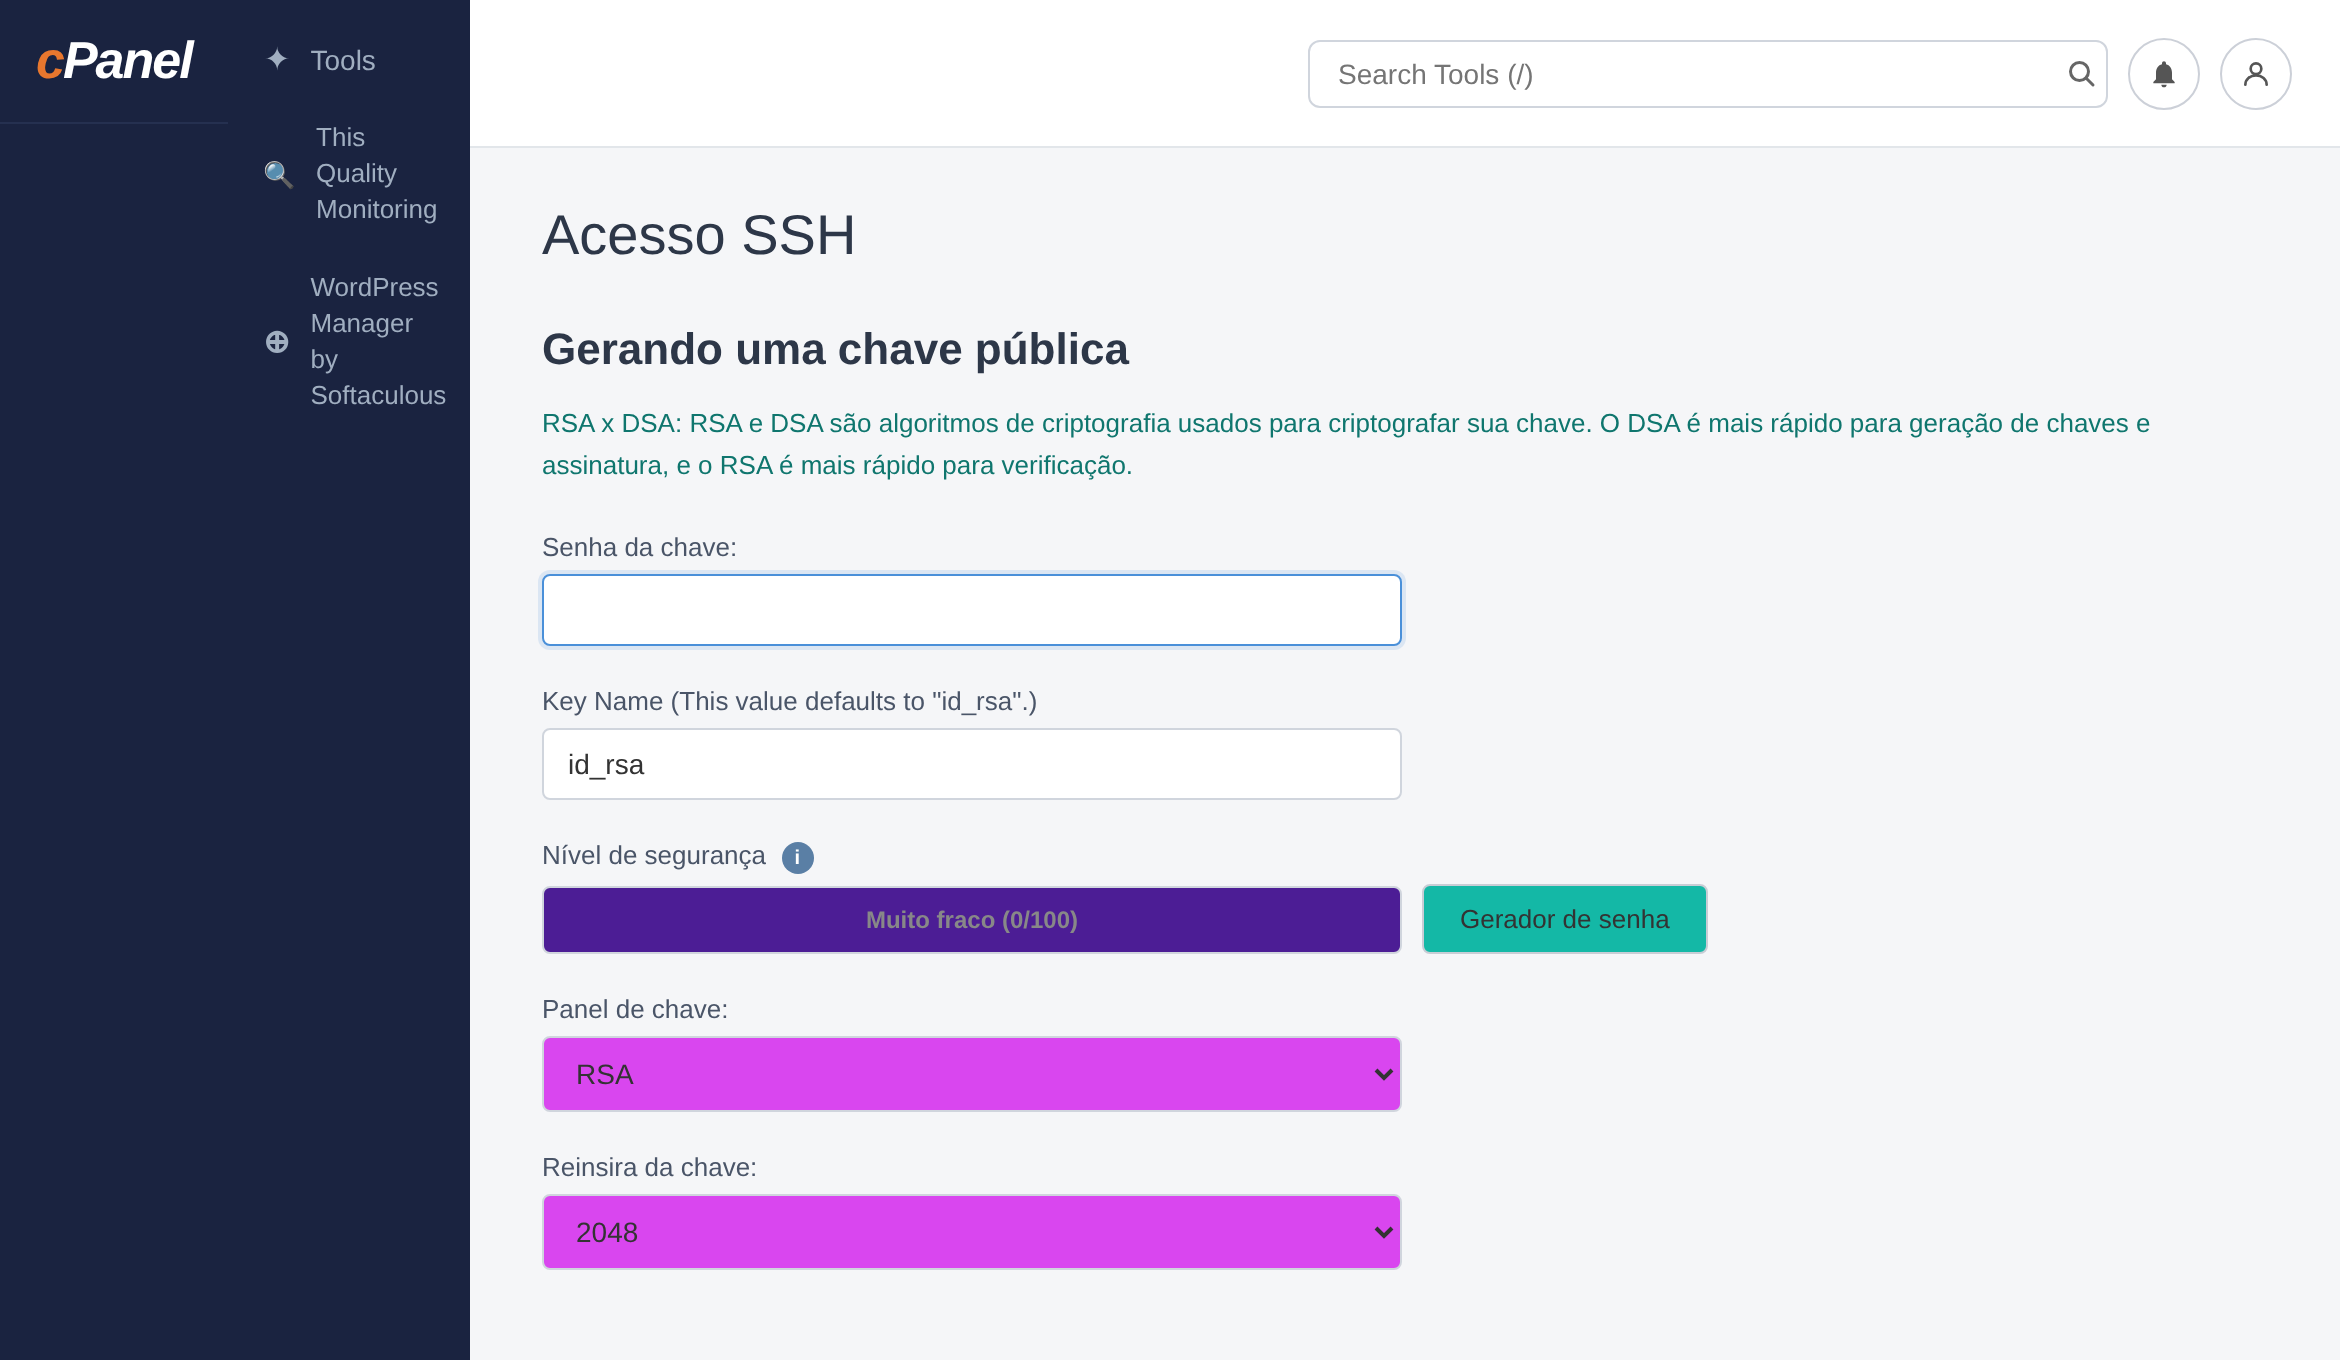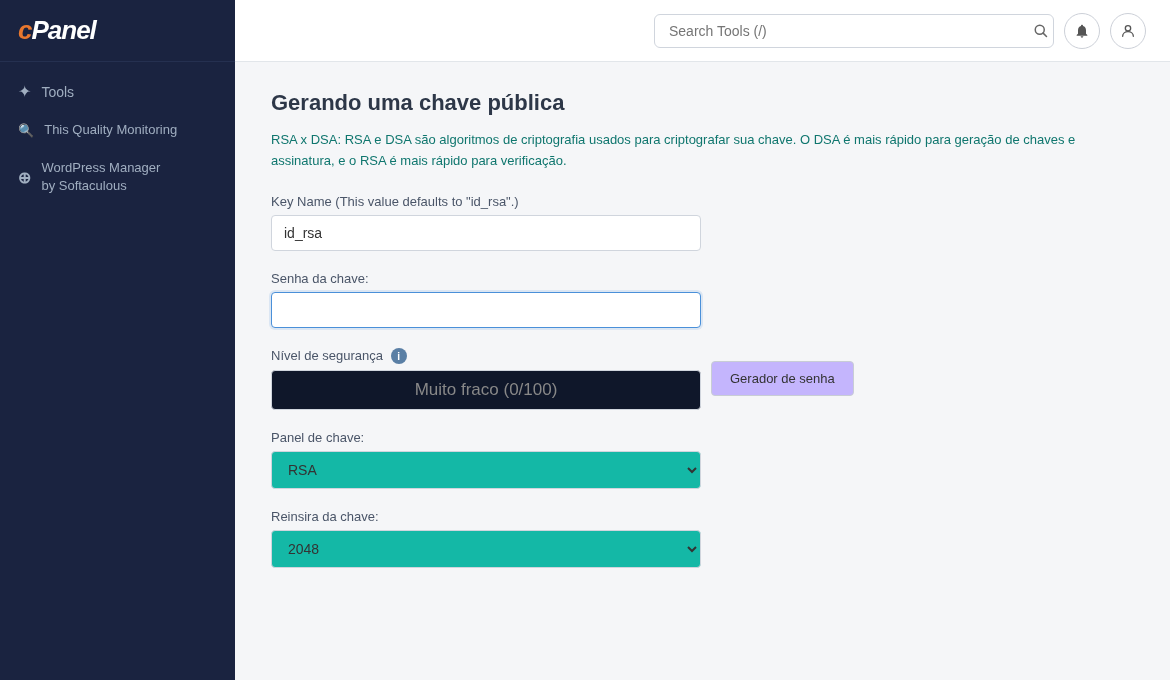--- a/index.html
+++ b/index.html
@@ -4,21 +4,21 @@
   <style>
     * { box-sizing: border-box; margin: 0; padding: 0; }
     body { font-family: -apple-system, BlinkMacSystemFont, 'Segoe UI', sans-serif; display: flex; height: 680px; width: 1170px; overflow: hidden; background: #f0f2f5; }
 
     
     #sidebar {
       width: 235px;
       background: #1a2340;
       color: #cdd5e0;
       display: flex;
-      flex-direction: column;
+      flex-direction: row;
       flex-shrink: 0;
       height: 680px;
     }
     #sidebar .logo-area {
       padding: 14px 18px;
       border-bottom: 1px solid #253050;
       display: flex;
       align-items: center;
       height: 62px;
     }
@@ -52,21 +52,21 @@
     }
 
     
     #topbar {
       background: #fff;
       border-bottom: 1px solid #e2e6ea;
       padding: 0 24px;
       display: flex;
       align-items: center;
       justify-content: flex-end;
-      height: 62px;
+      height: 74px;
       gap: 10px;
       flex-shrink: 0;
     }
     .search-wrapper {
       flex: 1;
       max-width: 400px;
       margin-left: auto;
       position: relative;
       display: flex;
       align-items: center;
@@ -149,39 +149,40 @@
       background: #fff;
       outline: none;
     }
     .form-select {
       width: 100%;
       padding: 9px 12px;
       border: 1px solid #d0d5dd;
       border-radius: 4px;
       font-size: 14px;
       color: #333;
-      background: #14b8a6;
+      background: #d946ef;
       outline: none;
       appearance: auto;
       cursor: pointer;
     }
     .security-bar {
       width: 100%;
       padding: 9px 12px;
       border: 1px solid #d0d5dd;
       border-radius: 4px;
-      font-size: 17px;
+      font-size: 12px;
       color: #888;
-      background: #0f172a;
+      background: #4c1d95;
       text-align: center;
+      font-weight: bold;
     }
 
     .gen-btn {
       padding: 9px 18px;
-      background: #c4b5fd;
+      background: #14b8a6;
       border: 1px solid #c8cdd5;
       border-radius: 4px;
       font-size: 13px;
       color: #333;
       cursor: pointer;
       white-space: nowrap;
       flex-shrink: 0;
     }
 
     .info-icon {
@@ -194,21 +195,21 @@
       background: #5a7fa5;
       color: #fff;
       font-size: 10px;
       font-weight: bold;
       margin-left: 4px;
       cursor: pointer;
     }
 
     .security-row {
       display: flex;
-      align-items: center;
+      align-items: flex-end;
       gap: 10px;
       max-width: 700px;
       margin-bottom: 20px;
     }
     .security-row .form-group { margin-bottom: 0; flex: 0 0 430px; }
   </style>
 </head>
 <body>
 
 <div id="sidebar">
@@ -252,33 +253,34 @@
     </button>
     <button class="topbar-icon-btn">
       <svg width="16" height="16" viewBox="0 0 24 24" fill="none">
         <circle cx="12" cy="8" r="4" stroke="#555" stroke-width="2"></circle>
         <path d="M4 20c0-4 3.6-7 8-7s8 3 8 7" stroke="#555" stroke-width="2" stroke-linecap="round"></path>
       </svg>
     </button>
   </div>
 
   <div id="content">
+    <h1 class="page-title">Acesso SSH</h1>
 
     <h2 class="section-title">Gerando uma chave pública</h2>
 
     <p class="description-text">RSA x DSA: RSA e DSA são algoritmos de criptografia usados para criptografar sua chave. O DSA é mais rápido para geração de chaves e assinatura, e o RSA é mais rápido para verificação.</p>
+
+    <div class="form-group">
+      <label class="form-label">Senha da chave:</label>
+      <input class="form-input" type="password" style="border-color: rgb(74, 144, 217); box-shadow: rgba(74, 144, 217, 0.15) 0px 0px 0px 2px;">
+    </div>
 
     <div class="form-group">
       <label class="form-label">Key Name (This value defaults to "id_rsa".)</label>
       <input class="form-input" type="text" value="id_rsa" style="">
-    </div>
-
-    <div class="form-group">
-      <label class="form-label">Senha da chave:</label>
-      <input class="form-input" type="password" style="border-color: rgb(74, 144, 217); box-shadow: rgba(74, 144, 217, 0.15) 0px 0px 0px 2px;">
     </div>
 
 
     <div class="security-row">
       <div class="form-group" style="flex: 0 0 430px; max-width: 430px;">
         <label class="form-label">
           <span>Nível de segurança</span>
           <span class="info-icon">i</span>
         </label>
         <div class="security-bar">Muito fraco (0/100)</div>

